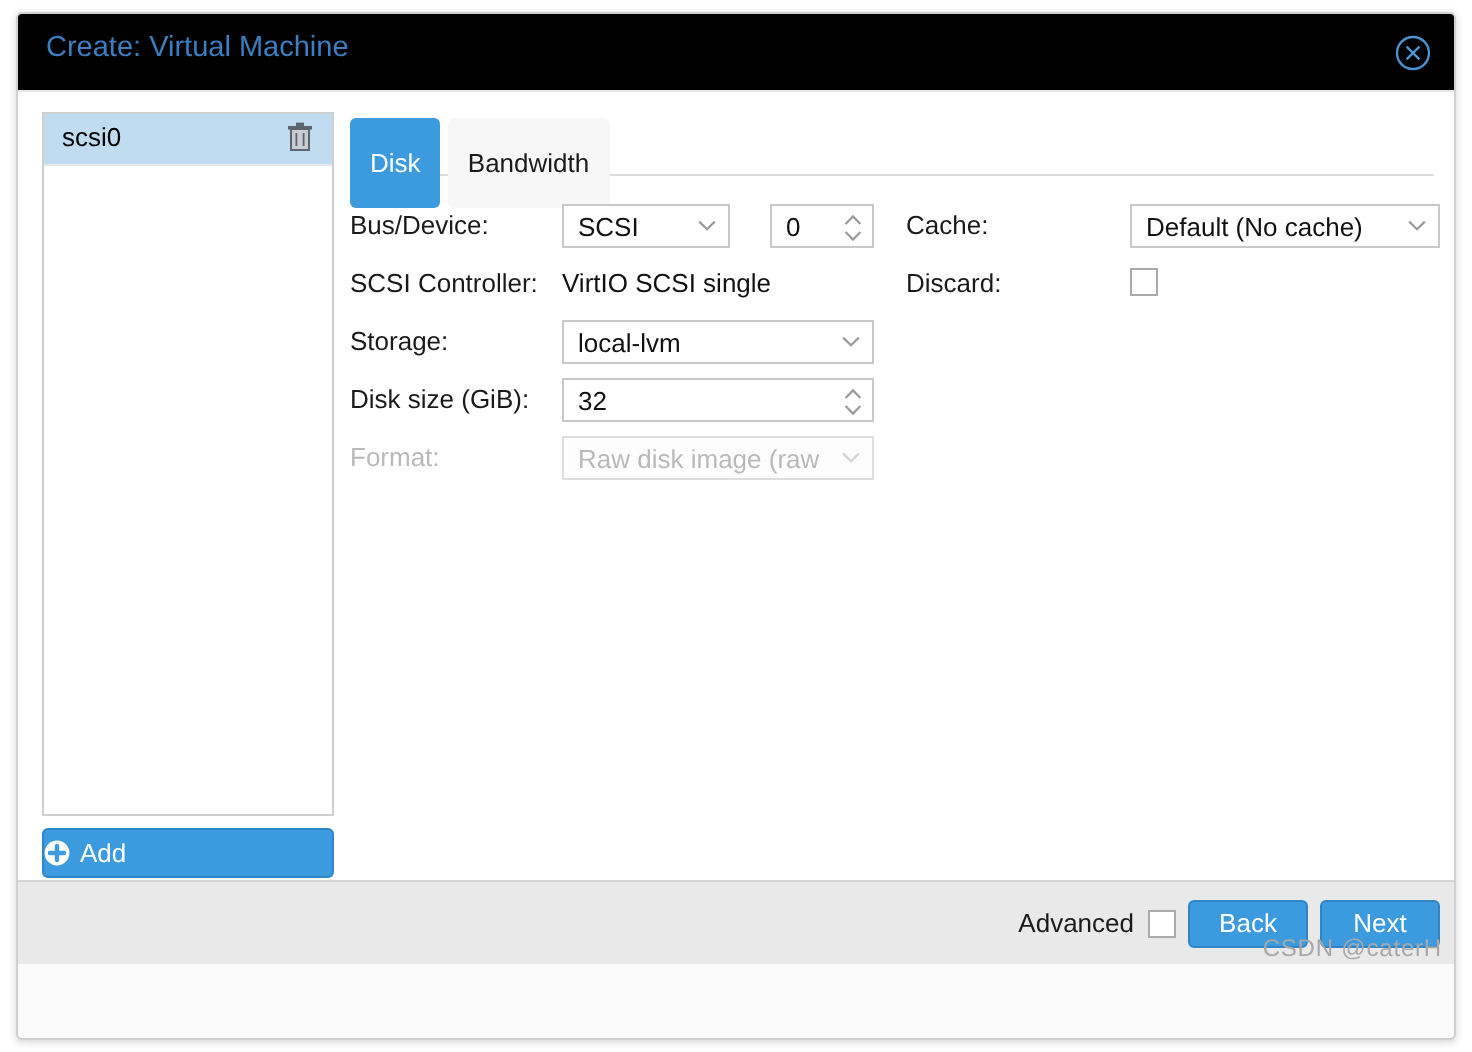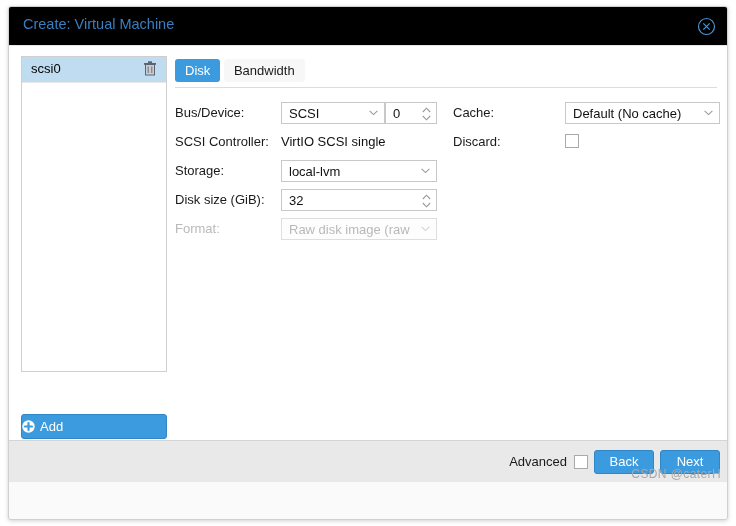--- a/index.html
+++ b/index.html
@@ -91,21 +91,21 @@
     background: #ffffff;
     border-top: 1px solid #e6e6e6;
   }
 
   
   .disk-list {
     position: absolute;
     left: 12px;
     top: 10px;
     width: 146px;
-    height: 316px;
+    height: 352px;
     border: 1px solid #cfcfcf;
     background: #ffffff;
     box-sizing: border-box;
   }
   .disk-row {
     position: relative;
     height: 25px;
     background: #bfdcf0;
     border-bottom: 1px solid #e8e8e8;
     cursor: pointer;
@@ -161,21 +161,21 @@
   }
 
   .subtabs {
     position: relative;
     height: 31px;
     border-bottom: 1px solid #dcdcdc;
     width: 542px;
   }
   .subtab {
     display: inline-block;
-    padding: 4px 10px;
+    padding: 15px 10px;
     font-size: 13px;
     border-radius: 3px;
     cursor: pointer;
     line-height: 15px;
     margin-top: 3px;
   }
   .subtab.active {
     background: #3c9ade;
     color: #ffffff;
   }
@@ -367,21 +367,21 @@
 
       <div class="subtabs">
         <span class="subtab active">Disk</span>
         <span class="subtab inactive">Bandwidth</span>
       </div>
 
       <div class="fields">
 
         <div class="field-row col-left" style="top:0;">
           <span class="f-label">Bus/Device:</span>
-          <div class="f-ctl combo" style="width:104px;text-decoration:underline;">
+          <div class="f-ctl combo" style="width:84px;text-decoration:underline;">
             <span class="combo-text">SCSI</span>
             <span class="chev">
               <svg width="9" height="6" viewBox="0 0 9 6">
                   <path d="M0.6 0.8 L4.5 4.6 L8.4 0.8" fill="none" stroke="#9a9a9a" stroke-width="1.1"></path>
                 </svg>
             </span>
           </div>
           <div class="f-ctl combo" style="left:210px;width:52px;">
             <span class="combo-text">0</span>
             <span class="spin">

